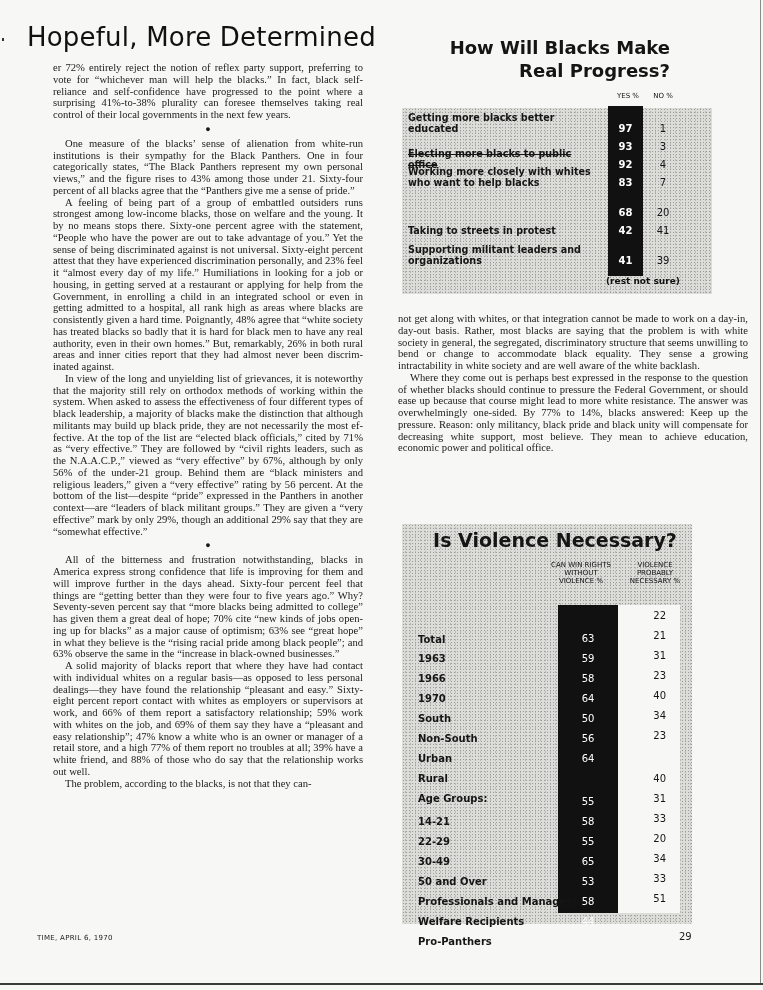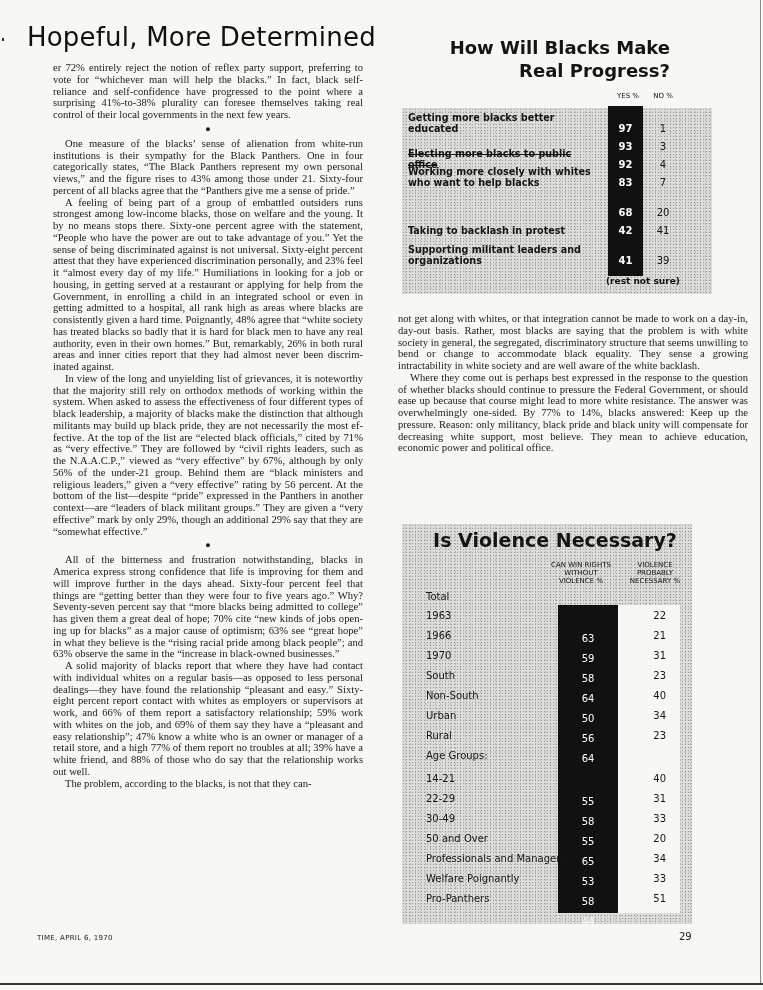--- a/index.html
+++ b/index.html
@@ -54,21 +54,21 @@
 
   
   #c2-panel { position: absolute; left: 402px; top: 524px; width: 290px; height: 400px; }
   #c2-title { left: 430px; top: 528px; width: 250px; font-size: 19px; line-height: 24px; text-align: center; }
   #c2-hdr-a { left: 538px; top: 561px; width: 86px; }
   #c2-hdr-b { left: 622px; top: 561px; width: 66px; }
   #c2-bar { position: absolute; left: 558px; top: 605px; width: 60px; height: 308px; background: #111; }
   #c2-white { position: absolute; left: 618px; top: 605px; width: 62px; height: 308px; background: #f7f7f5; }
   .c2-row { position: absolute; left: 410px; width: 280px; height: 20px;
     font-family: "DejaVu Sans", sans-serif; font-size: 10px; line-height: 20px; color: #151515; }
-  .c2-row .lbl { position: absolute; left: 16px; font-weight: normal; white-space: nowrap; }
+  .c2-row .lbl { position: absolute; left: 8px; font-weight: bold; white-space: nowrap; margin-top: 43px; }
   .c2-row .a { position: absolute; left: 148px; width: 60px; text-align: center; color: #fff; margin-top: 23px; }
   .c2-row .b { position: absolute; left: 226px; width: 30px; text-align: right; }
 
   .footer-left { position: absolute; left: 37px; top: 934px; font-family: "DejaVu Sans", sans-serif; font-size: 7px; letter-spacing: 0.3px; }
   .footer-right { position: absolute; left: 679px; top: 931px; font-family: "DejaVu Sans", sans-serif; font-size: 10px; }
   .rule-bottom { position: absolute; left: 0; top: 983px; width: 763px; height: 2px; background: #3a3a3a; }
   .rule-right { position: absolute; left: 760px; top: 0; width: 1px; height: 985px; background: #8a8a88; }
   .edge-mark { position: absolute; left: 2px; top: 38px; width: 2px; height: 3px; background: #333; }
 </style>
 </head>
@@ -115,21 +115,21 @@
   <span class="lbl">Working more closely with whites
 who want to help blacks</span>
   <span class="yes">83</span>
   <span class="no">7</span>
 </div>
 <div class="c1-row" style="top:190px;">
   <span class="yes">68</span>
   <span class="no">20</span>
 </div>
 <div class="c1-row" style="top:208px;">
-  <span class="lbl">Taking to backlash in protest</span>
+  <span class="lbl">Taking to streets in protest</span>
   <span class="yes">42</span>
   <span class="no">41</span>
 </div>
 <div class="c1-row" style="top:238px;">
   <span class="lbl">Supporting militant leaders and
 organizations</span>
   <span class="yes">41</span>
   <span class="no">39</span>
 </div>
 <div id="c1-foot">(rest not sure)</div>
@@ -210,21 +210,21 @@
   <span class="lbl">50 and Over</span>
   <span class="a">65</span>
   <span class="b">20</span>
 </div>
 <div class="c2-row" style="top:849px;">
   <span class="lbl">Professionals and Managers</span>
   <span class="a">53</span>
   <span class="b">34</span>
 </div>
 <div class="c2-row" style="top:869px;">
-  <span class="lbl">Welfare Poignantly</span>
+  <span class="lbl">Welfare Recipients</span>
   <span class="a">58</span>
   <span class="b">33</span>
 </div>
 <div class="c2-row" style="top:889px;">
   <span class="lbl">Pro-Panthers</span>
   <span class="a">44</span>
   <span class="b">51</span>
 </div>
 
 <div class="footer-left">TIME, APRIL 6, 1970</div>

